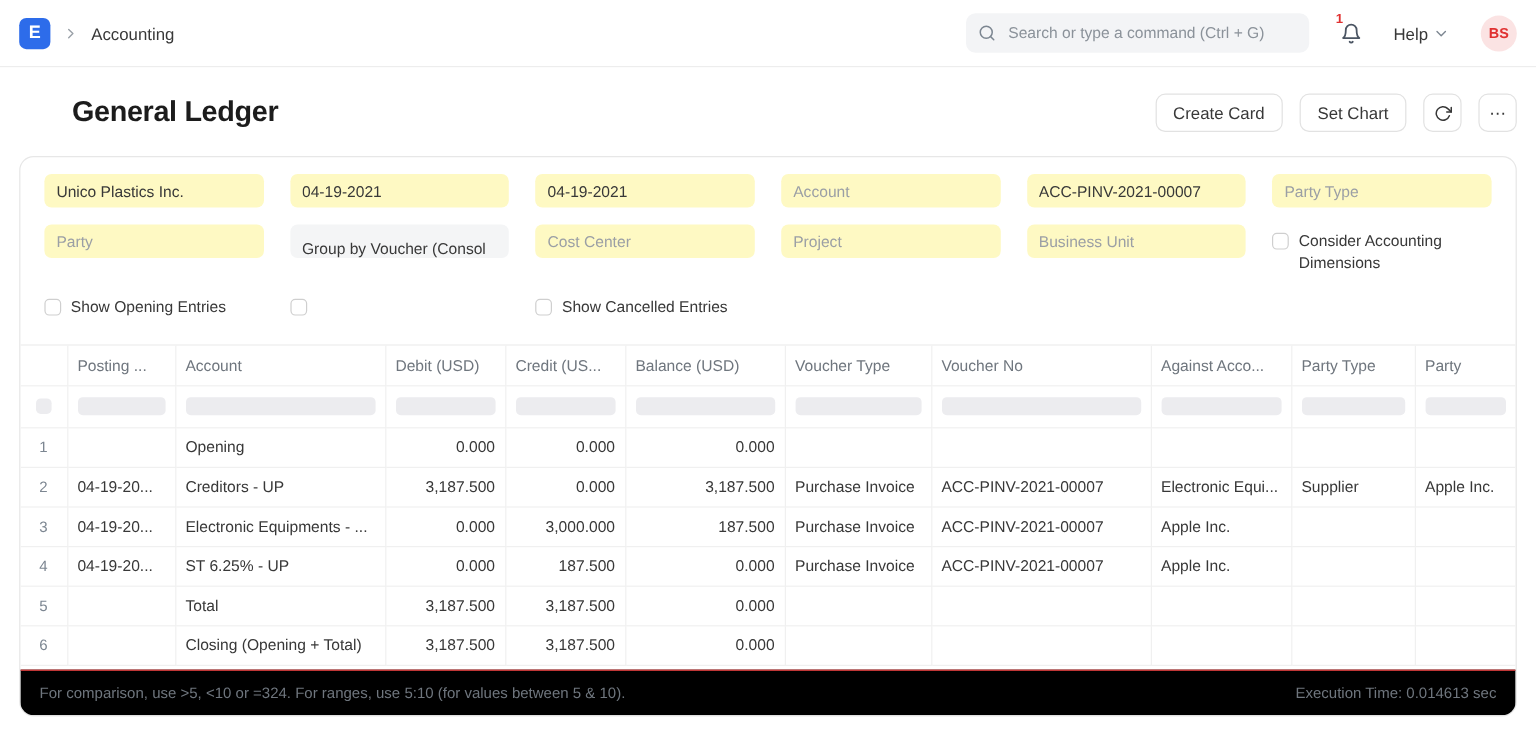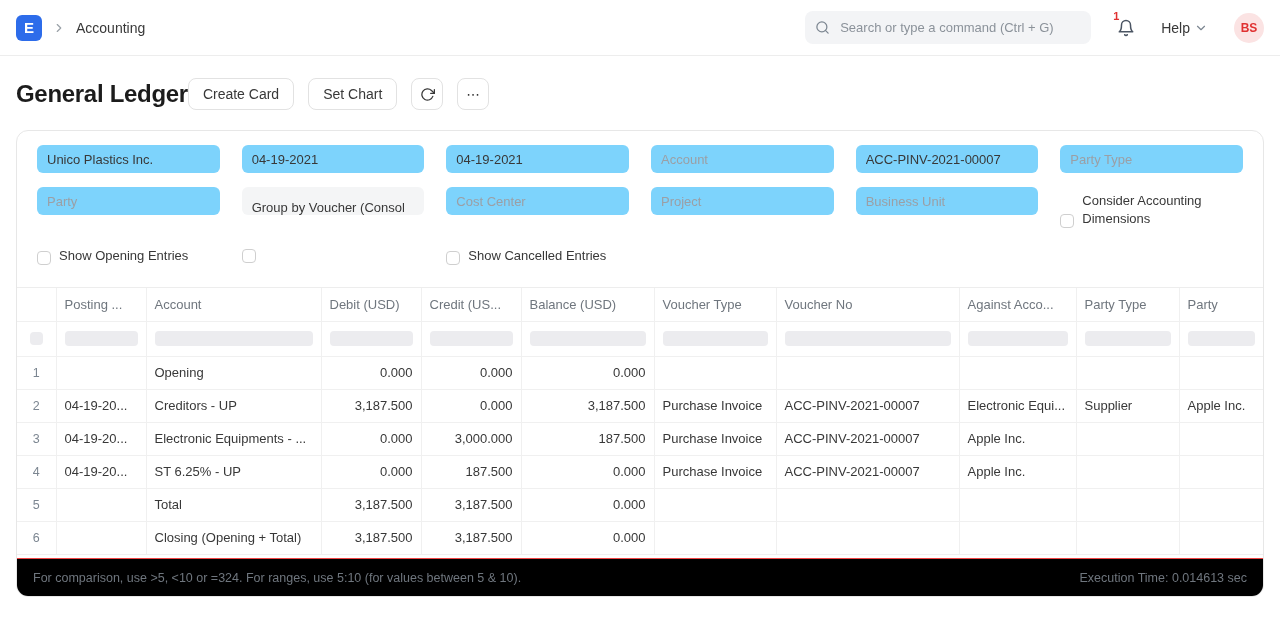--- a/index.html
+++ b/index.html
@@ -22,41 +22,41 @@
   .search svg { color:#7c8691; flex:none; }
   .search input { border:none; background:transparent; outline:none; width:100%; font:inherit; font-size:13px; color:#383838; }
   .search input::placeholder { color:#8b929a; }
   .bell-wrap { position:relative; display:flex; align-items:flex-end; cursor:pointer; color:#4b5563; }
   .bell-badge { position:absolute; top:-9px; left:-4px; color:#e03131; font-size:11px; font-weight:700; }
   .help { display:flex; align-items:center; gap:4px; font-size:14px; color:#383838; cursor:pointer; }
   .help svg { color:#7c8691; }
   .avatar { width:30px; height:30px; border-radius:50%; background:#fbe3e3; color:#e03131;
             font-size:12px; font-weight:600; display:flex; align-items:center; justify-content:center; cursor:pointer; }
   
-  .page-head { display:flex; align-items:center; padding:22px 16px 20px; }
+  .page-head { display:flex; align-items:center; justify-content:space-between; padding:22px 16px 20px;margin-left:44px; }
   .page-title { font-size:24px; font-weight:700; color:#1c1c1c; letter-spacing:-0.3px; }
   .actions { display:flex; align-items:center; gap:14px; }
   .btn { height:32px; padding:0 14px; background:#fff; border:1px solid #e2e2e2; border-radius:8px;
          font-size:14px; color:#383838; display:inline-flex; align-items:center; justify-content:center; cursor:pointer; font-family:inherit; }
   .btn-icon { width:32px; padding:0; color:#383838; }
   .btn-icon svg { color:#383838; }
   
   .card { margin:0 16px; border:1px solid #e7e7e7; border-radius:12px; height:467px;
           display:flex; flex-direction:column; overflow:hidden; background:#fff; }
   .filters { padding:14px 20px 22px; display:grid; grid-template-columns:repeat(6,1fr);
              column-gap:22px; row-gap:14px; align-items:start; }
-  .f-input { height:28px; width:100%; background:#7dd3fc; border:none; border-radius:6px; padding:0 10px;
+  .f-input { height:28px; width:100%; background:#fef9c3; border:none; border-radius:6px; padding:0 10px;
              font:inherit; font-size:13px; color:#383838; outline:none; }
   .f-input::placeholder { color:#9b9fa5; }
   .f-select { height:28px; width:100%; background:#f4f5f6; border-radius:6px; padding:0 6px 0 10px;
               display:flex; align-items:flex-end; justify-content:space-between; cursor:pointer; overflow:hidden; }
   .f-select .txt { white-space:nowrap; overflow:hidden; color:#383838; }
   .f-select .txt.ph { color:#9b9fa5; }
   .f-select svg { flex:none; color:#9aa1a8; }
-  .cb { display:flex; gap:8px; font-size:13px; color:#383838; cursor:pointer; margin-top:5px; line-height:18px;align-items:flex-end; }
+  .cb { display:flex; gap:8px; font-size:13px; color:#383838; cursor:pointer; margin-top:5px; line-height:18px; }
   .cb .box { width:14px; height:14px; border:1px solid #cfcfcf; border-radius:4px; background:#fff; flex:none; margin-top:2px; }
   
   .tbl-wrap { flex:1; overflow:hidden; border-top:1px solid #ededed; }
   table { border-collapse:collapse; table-layout:fixed; width:1246px; }
   th, td { border-right:1px solid #f0f0f0; border-bottom:1px solid #f0f0f0; height:33px; padding:0 8px;
            font-size:13px; white-space:nowrap; overflow:hidden; text-align:left; font-weight:400; }
   th { color:#6f767e; font-weight:500; }
   .r { text-align:right; }
   .numcol { text-align:center; color:#7c8691; font-size:12.5px; }
   .skel { height:15px; background:#ececef; border-radius:4px; width:100%; }

